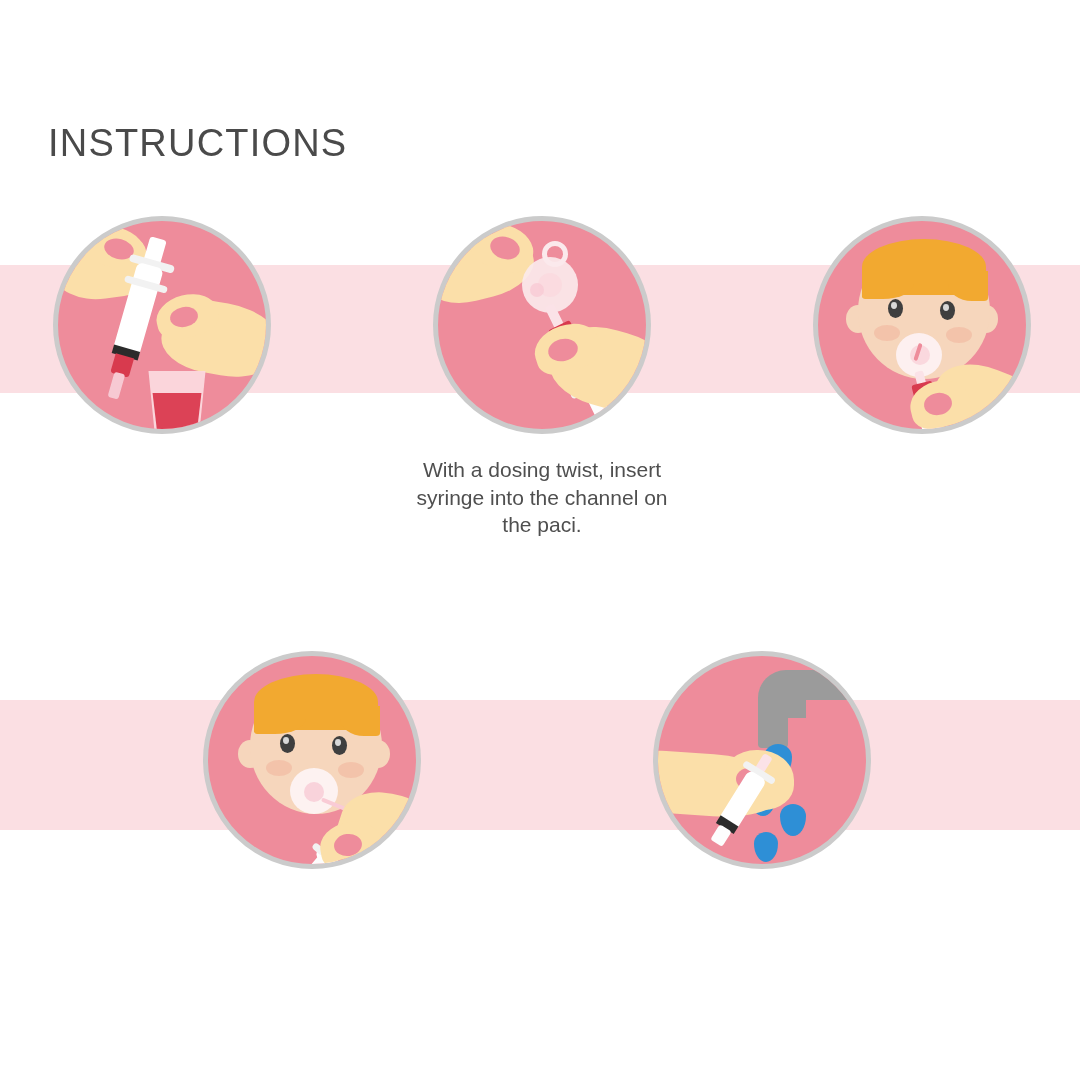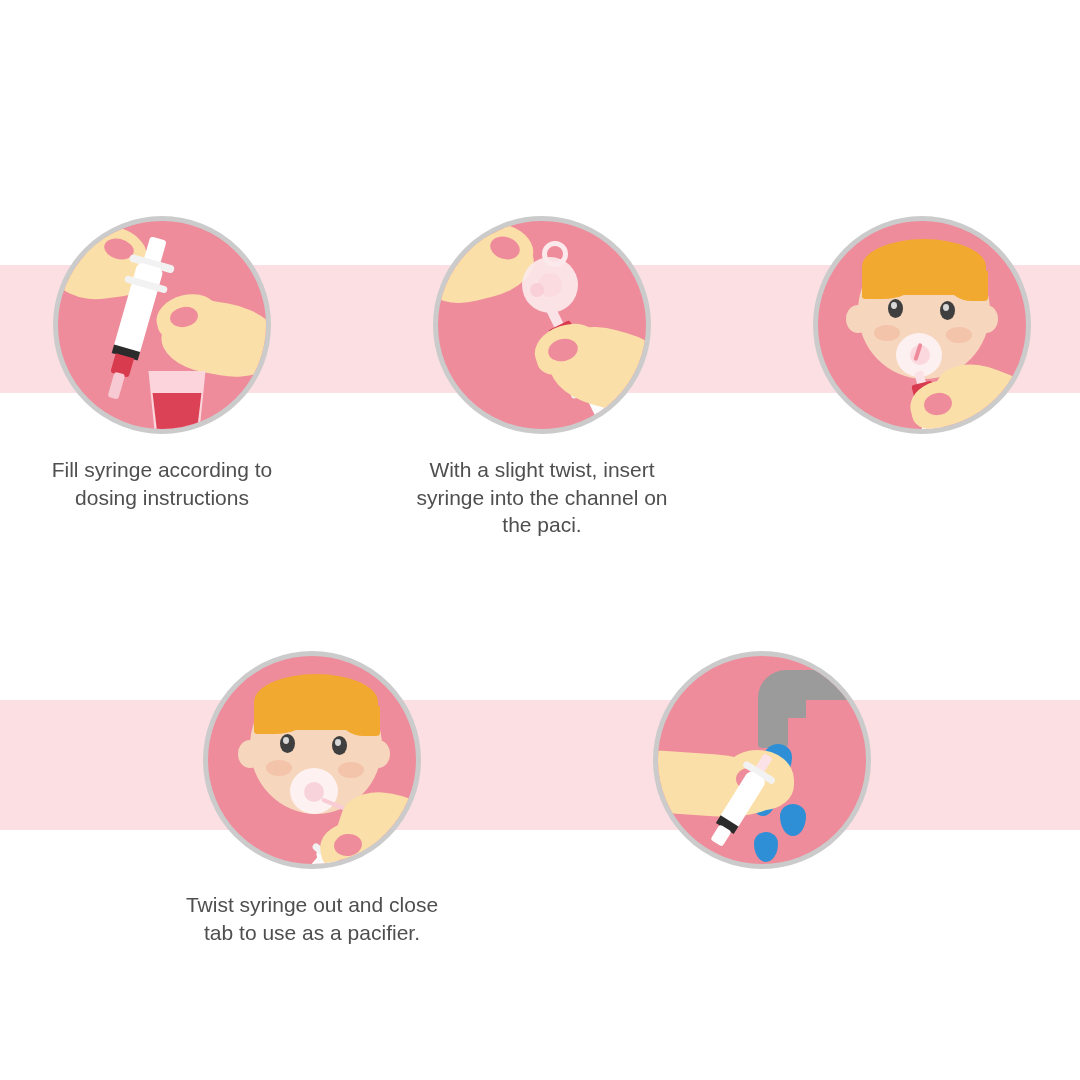--- a/index.html
+++ b/index.html
@@ -208,20 +208,21 @@
   }
 </style>
 </head>
 <body>
 
 <div id="page">
 
   <div class="band band-top"></div>
   <div class="band band-bottom"></div>
 
+  <div class="page-title">INSTRUCTIONS</div>
 
   <div class="step row1 s1">
     <div class="circle">
       <div class="art">
 
         <div class="hand" style="left:-6px; top:12px; width:96px; height:66px; background:#FBDFA9; border-radius:50% 40% 30% 52%; transform:rotate(-8deg);"></div>
         <div class="hand" style="left:24px; top:6px; width:64px; height:40px; border-radius:50% 50% 36% 36%; transform:rotate(16deg);"></div>
         <div style="position:absolute; left:46px; top:18px; width:30px; height:20px; border-radius:50%; background:#EE8C9B; transform:rotate(14deg);"></div>
 
         <div style="position:absolute; left:72px; top:18px; width:60px; height:160px; transform:rotate(16deg); transform-origin:50% 0%;">
@@ -235,21 +236,20 @@
         </div>
 
         <div class="hand" style="left:104px; top:82px; width:120px; height:72px; border-radius:42% 50% 46% 40%; transform:rotate(10deg);"></div>
         <div class="hand" style="left:98px; top:74px; width:62px; height:42px; border-radius:50% 50% 38% 38%; transform:rotate(-14deg);"></div>
         <div style="position:absolute; left:112px; top:86px; width:28px; height:20px; border-radius:50%; background:#EE8C9B; transform:rotate(-10deg);"></div>
 
         <div class="cup-body" style="left:88px; top:150px; width:62px; height:62px; clip-path: polygon(4% 0%, 96% 0%, 86% 100%, 14% 100%);"></div>
         <div class="cup-liquid" style="left:93px; top:172px; width:52px; height:40px; clip-path: polygon(3% 0%, 97% 0%, 88% 100%, 12% 100%);"></div>
       </div>
     </div>
-    <div class="caption">Fill syringe according to dosing instructions</div>
   </div>
 
   <div class="step row1 s2">
     <div class="circle">
       <div class="art">
 
         <div class="hand" style="left:-14px; top:14px; width:110px; height:64px; border-radius:40% 52% 44% 40%; transform:rotate(-14deg);"></div>
         <div class="hand" style="left:34px; top:4px; width:62px; height:44px; border-radius:50% 50% 34% 34%; transform:rotate(18deg);"></div>
         <div style="position:absolute; left:52px; top:16px; width:30px; height:22px; border-radius:50%; background:#EE8C9B; transform:rotate(16deg);"></div>
 
@@ -265,21 +265,21 @@
           <div class="syr-barrel" style="left:15px; top:43px; width:24px; height:58px;"></div>
           <div class="syr-flange" style="left:7px; top:88px; width:40px; height:7px;"></div>
           <div class="syr-plunger" style="left:20px; top:96px; width:15px; height:26px;"></div>
         </div>
 
         <div class="hand" style="left:112px; top:110px; width:128px; height:78px; border-radius:44% 48% 42% 40%; transform:rotate(16deg);"></div>
         <div class="hand" style="left:96px; top:104px; width:66px; height:46px; border-radius:50% 50% 34% 34%; transform:rotate(-18deg);"></div>
         <div style="position:absolute; left:110px; top:118px; width:30px; height:22px; border-radius:50%; background:#EE8C9B; transform:rotate(-14deg);"></div>
       </div>
     </div>
-    <div class="caption">With a slight twist, insert syringe into the channel on the paci.</div>
+    <div class="caption">With a dosing twist, insert syringe into the channel on the paci.</div>
   </div>
 
   <div class="step row1 s3">
     <div class="circle">
       <div class="art">
 
         <div class="baby-ear" style="left:28px; top:84px; width:24px; height:28px;"></div>
         <div class="baby-ear" style="left:156px; top:84px; width:24px; height:28px;"></div>
 
         <div class="baby-head" style="left:40px; top:22px; width:132px; height:136px;"></div>
@@ -342,21 +342,20 @@
           <div class="syr-barrel" style="left:16px; top:13px; width:22px; height:50px;"></div>
           <div class="syr-flange" style="left:9px; top:52px; width:36px; height:7px;"></div>
           <div class="syr-plunger" style="left:20px; top:58px; width:14px; height:22px;"></div>
         </div>
 
         <div class="hand" style="left:128px; top:142px; width:130px; height:86px; border-radius:40% 46% 44% 40%; transform:rotate(18deg);"></div>
         <div class="hand" style="left:112px; top:166px; width:62px; height:46px; border-radius:50% 50% 36% 36%; transform:rotate(-10deg);"></div>
         <div style="position:absolute; left:126px; top:178px; width:28px; height:22px; border-radius:50%; background:#EE8C9B; transform:rotate(-8deg);"></div>
       </div>
     </div>
-    <div class="caption">Twist syringe out and close tab to use as a pacifier.</div>
   </div>
 
   <div class="step row2 s5">
     <div class="circle">
       <div class="art">
 
         <div class="faucet-h" style="left:132px; top:14px; width:96px; height:30px;"></div>
         <div class="faucet-elbow" style="left:100px; top:14px; width:48px; height:48px; border-radius:28px 0 0 0;"></div>
         <div class="faucet-v" style="left:100px; top:44px; width:30px; height:48px;"></div>
 

